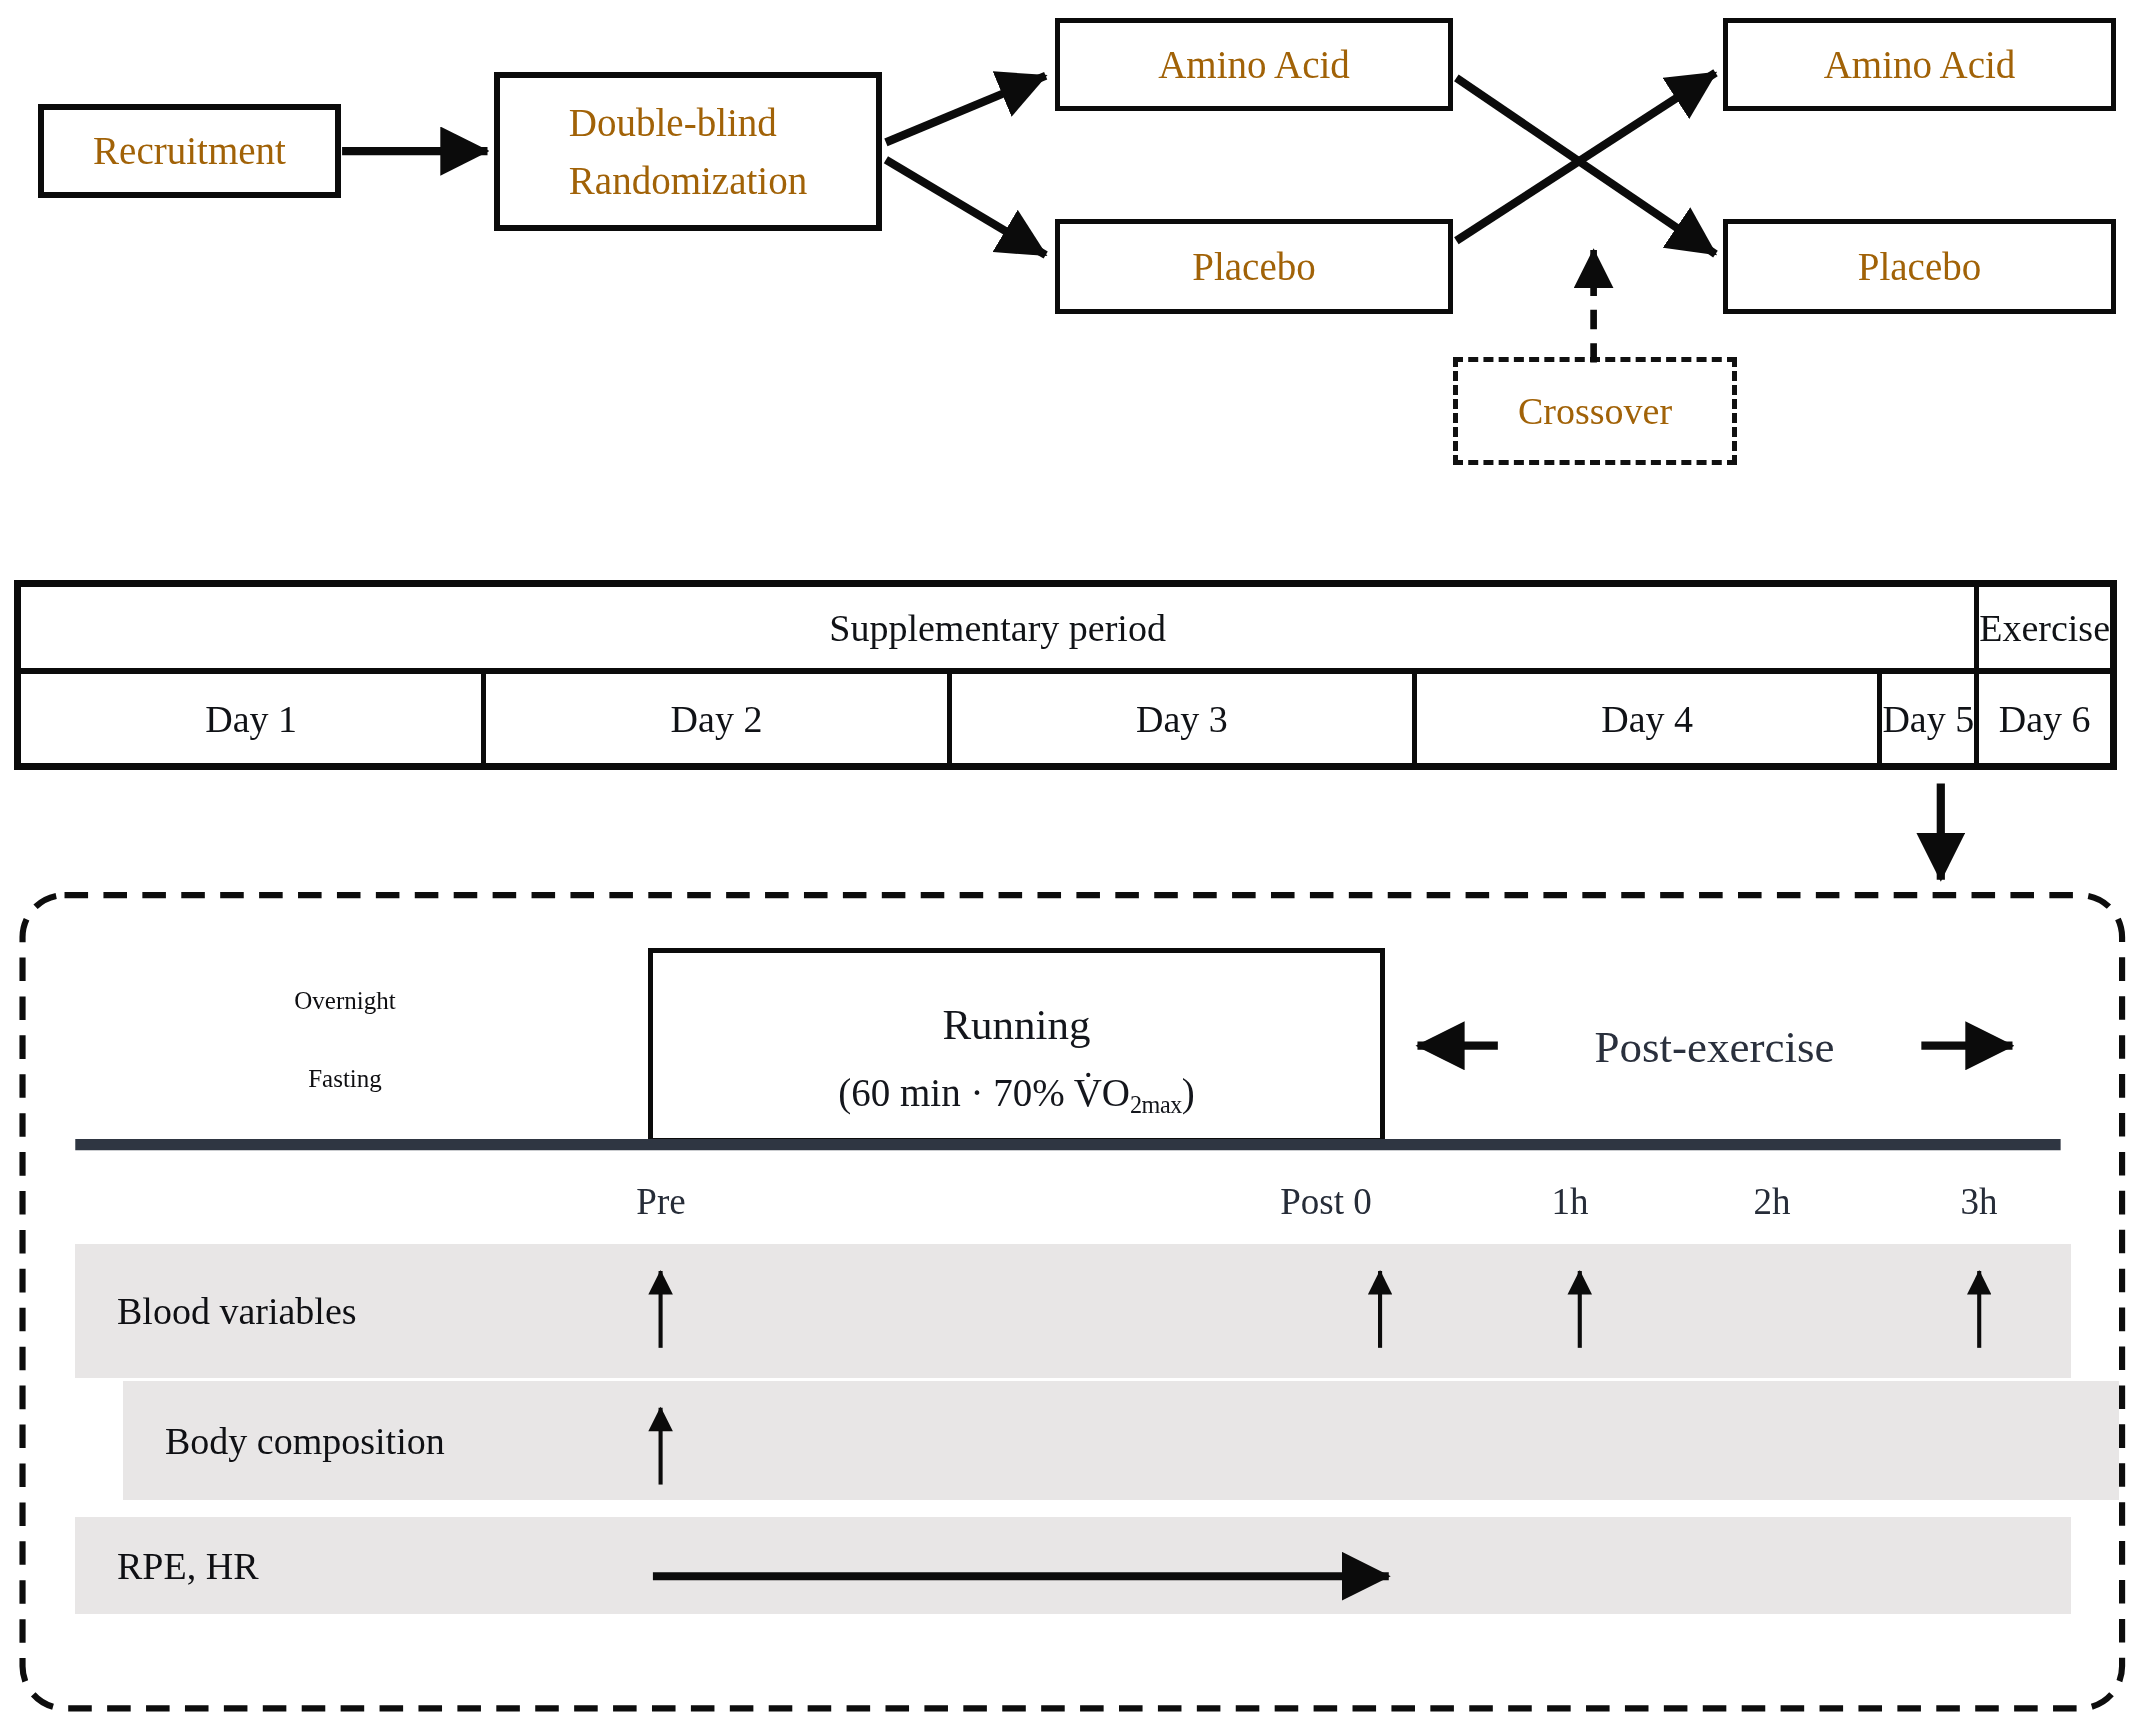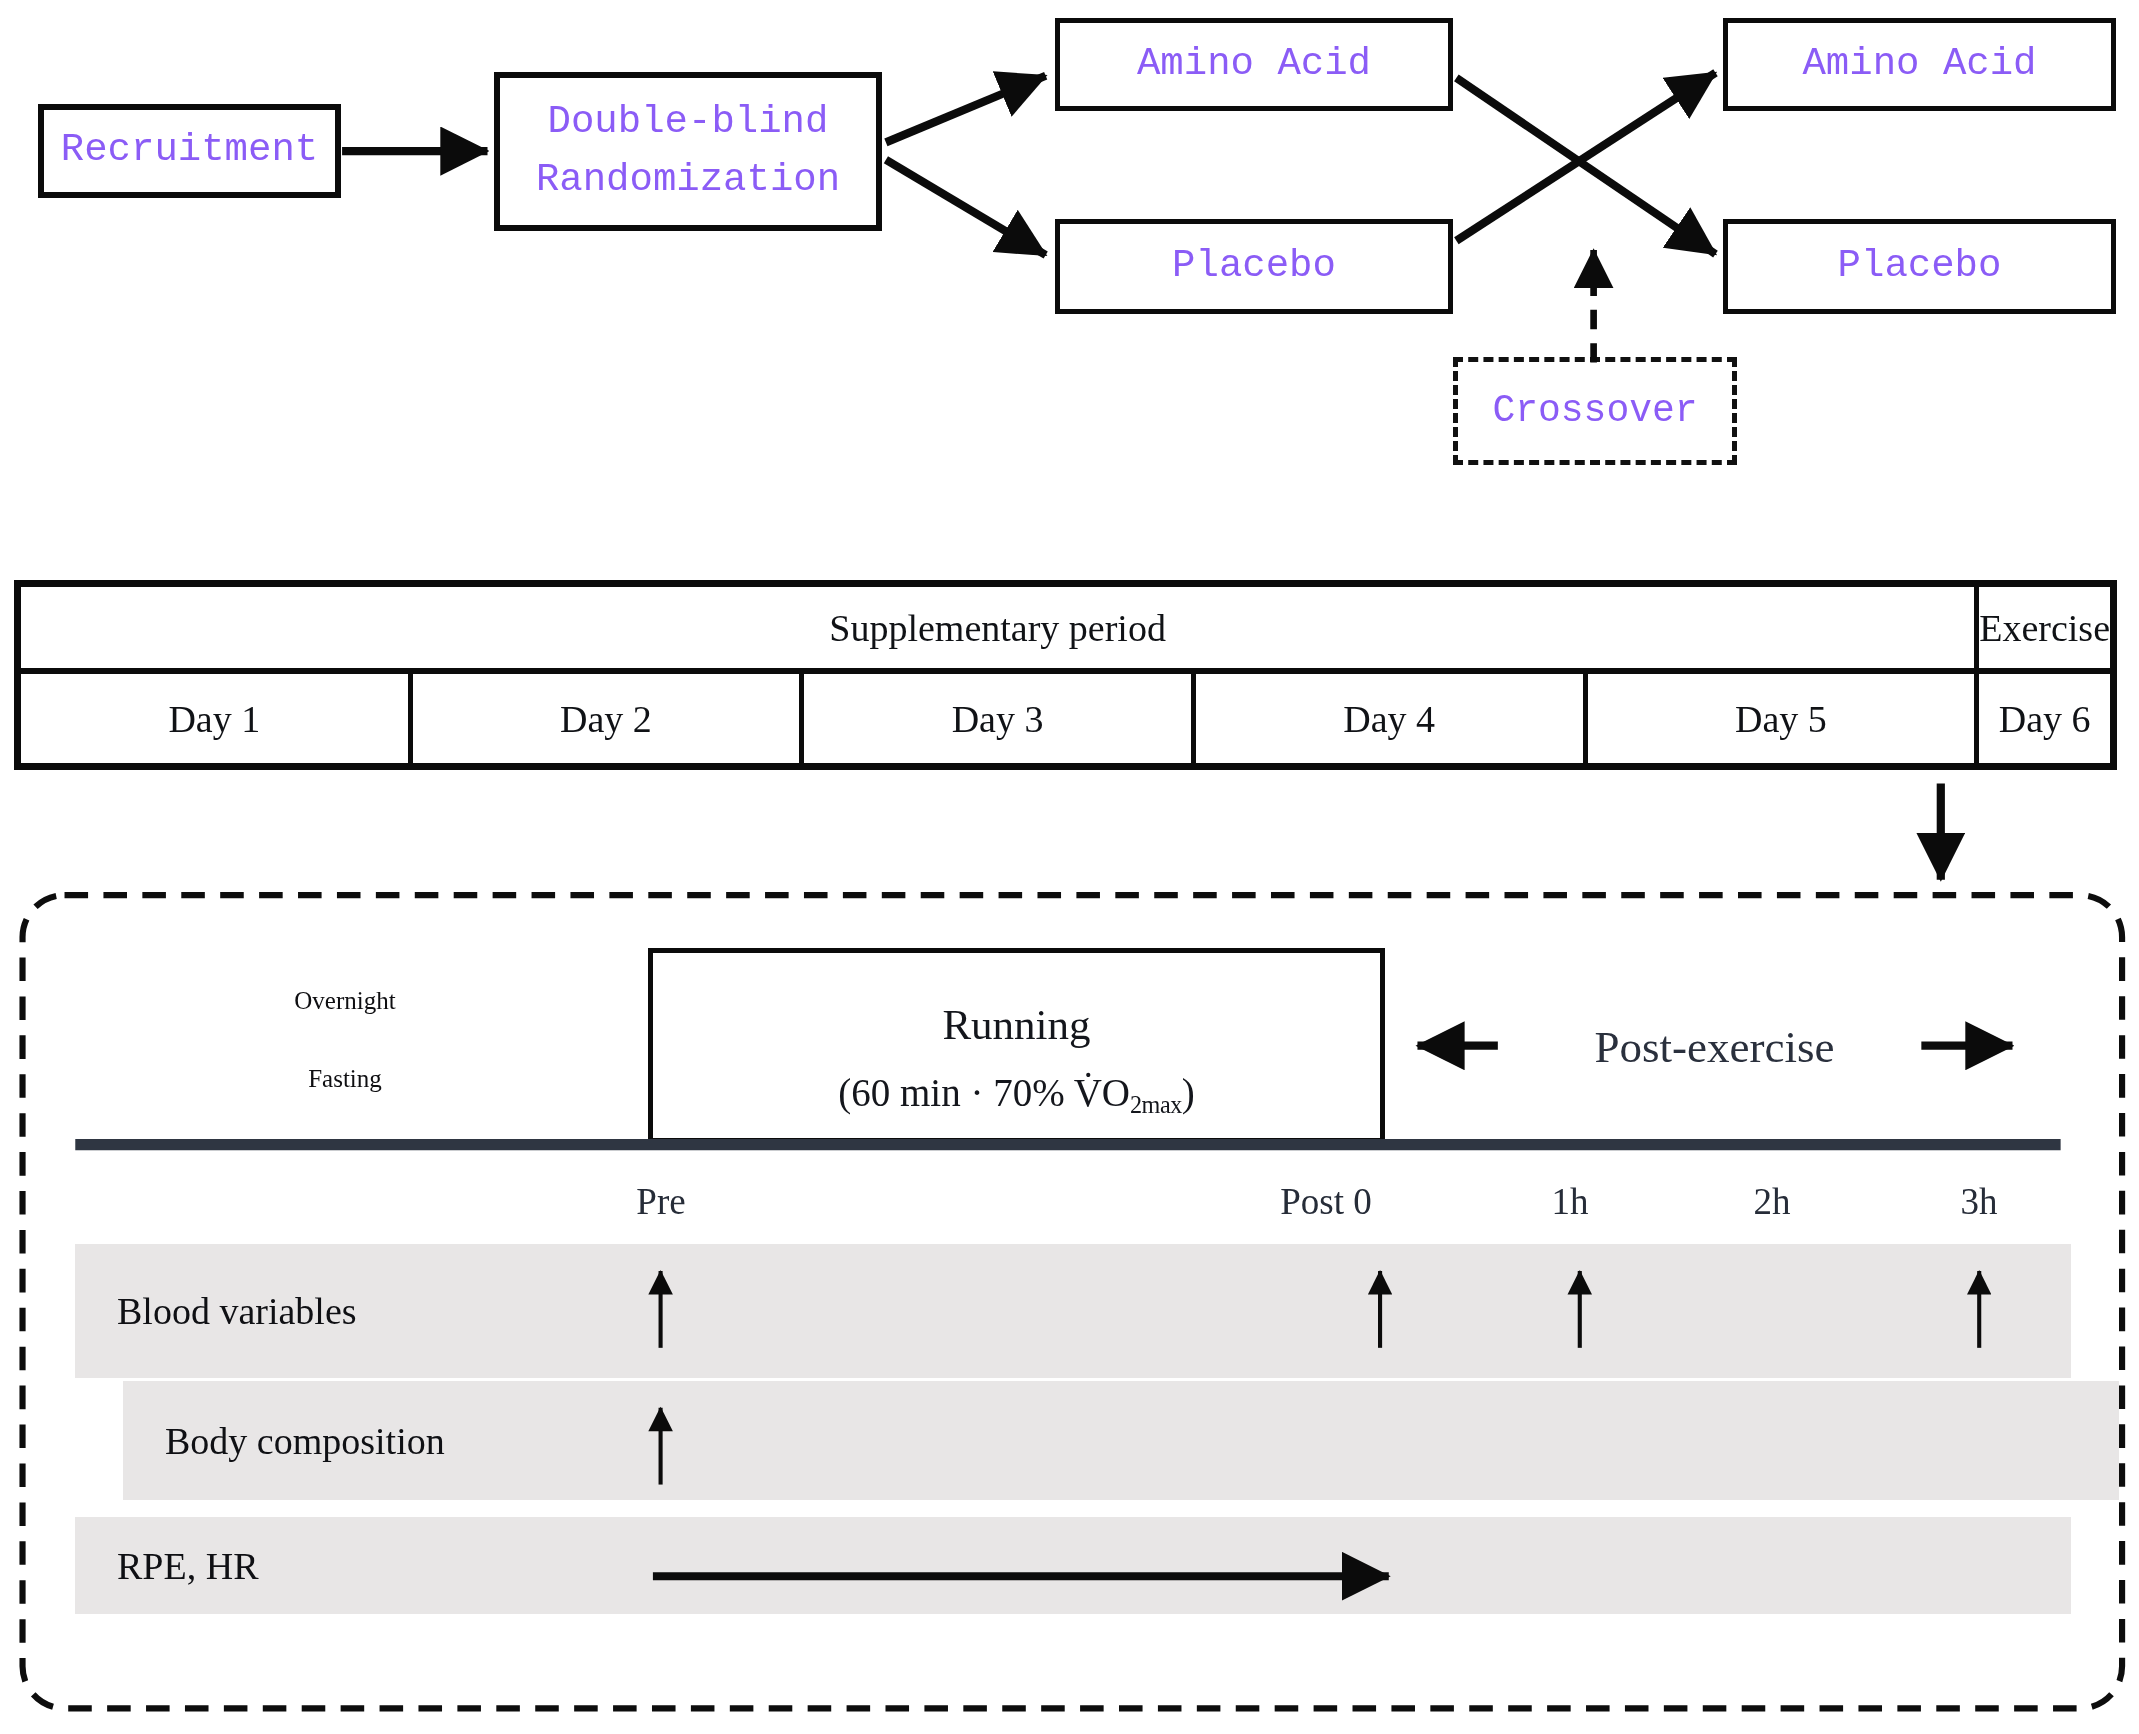--- a/index.html
+++ b/index.html
@@ -8,35 +8,35 @@
     --bar:#2f3642;
     --rowbg:#e8e6e6;
   }
   html,body{margin:0;padding:0;background:#ffffff;}
   body{width:2140px;height:1735px;overflow:hidden;
        font-family:"Liberation Serif","DejaVu Serif",serif;color:var(--ink);}
   .canvas{position:relative;width:2140px;height:1735px;background:#fff;}
 
   
   .fbox{position:absolute;background:#fff;border:5.1px solid var(--line);
-        display:flex;align-items:center;justify-content:center;text-align:center;
-        font-size:39px;line-height:1.48;color:#8b5cf6;box-sizing:border-box;z-index:2;font-family:Liberation Mono, monospace;}
+        display:flex;align-items:center;justify-content:center;text-align:left;
+        font-size:39px;line-height:1.48;color:#a16207;box-sizing:border-box;z-index:2;}
   .b-recruit{left:38px;top:104px;width:303px;height:94px;border-width:6.1px;}
   .b-random {left:494px;top:72px;width:388px;height:159px;border-width:6.1px;}
   .b-amino1 {left:1055px;top:18px;width:398px;height:93px;}
   .b-placebo1{left:1055px;top:219px;width:398px;height:95px;}
   .b-amino2 {left:1723px;top:18px;width:393px;height:93px;}
   .b-placebo2{left:1723px;top:219px;width:393px;height:95px;}
   .b-cross  {left:1453px;top:357px;width:284px;height:108px;border:5.1px dashed #111;
              font-size:38px;}
 
   
   .sched{position:absolute;left:14px;top:580px;width:2103px;box-sizing:border-box;
          border:7.2px solid var(--line);display:grid;
-         grid-template-columns:repeat(5,1fr);grid-template-rows:81px 95px;z-index:2;
+         grid-template-columns:repeat(4,1fr);grid-template-rows:81px 95px;z-index:2;
          background:#fff;font-size:38px;color:#101216;}
   .sched .cell{display:flex;align-items:center;justify-content:center;box-sizing:border-box;}
   .c-sup{grid-column:1/6;border-right:5.1px solid var(--line);}
   .c-ex {grid-column:6/7;}
   .c-day{border-top:6.1px solid var(--line);border-right:5.1px solid var(--line);}
   .c-day:last-child{border-right:none;}
 
   
   .fasting{position:absolute;left:140px;top:962px;width:410px;text-align:center;
            font-size:25px;line-height:78px;color:#0f0f12;z-index:2;}

